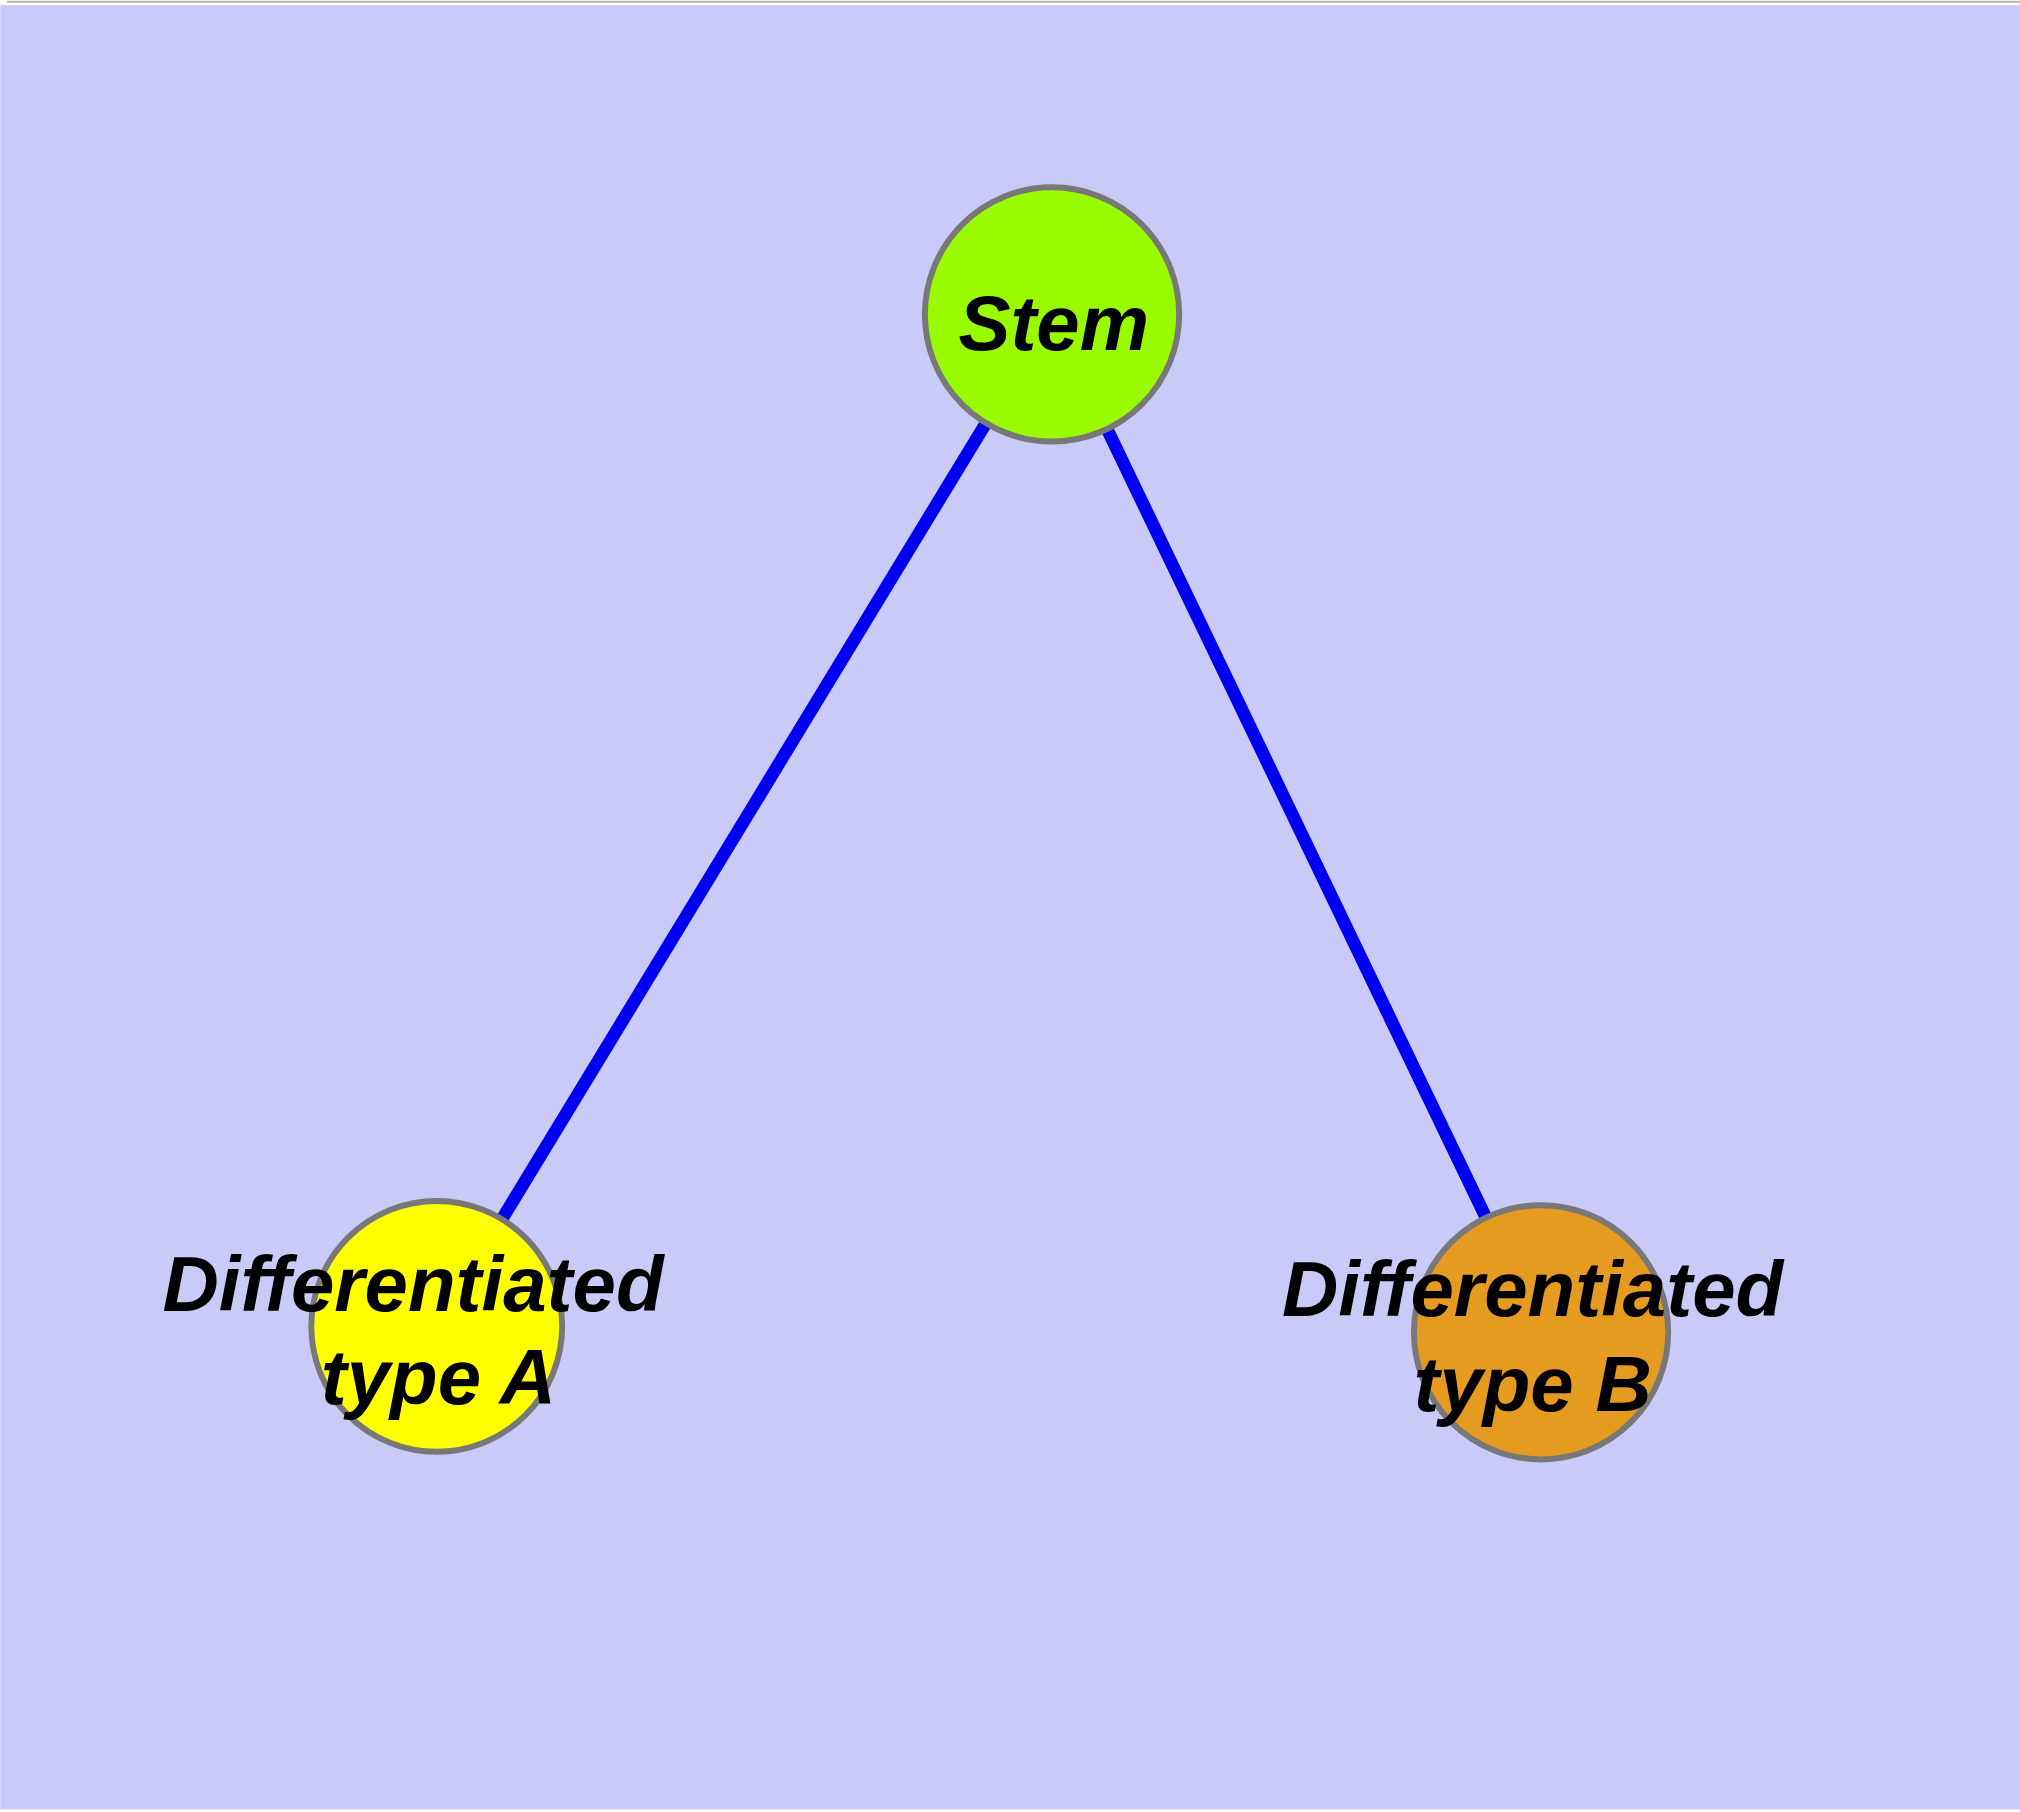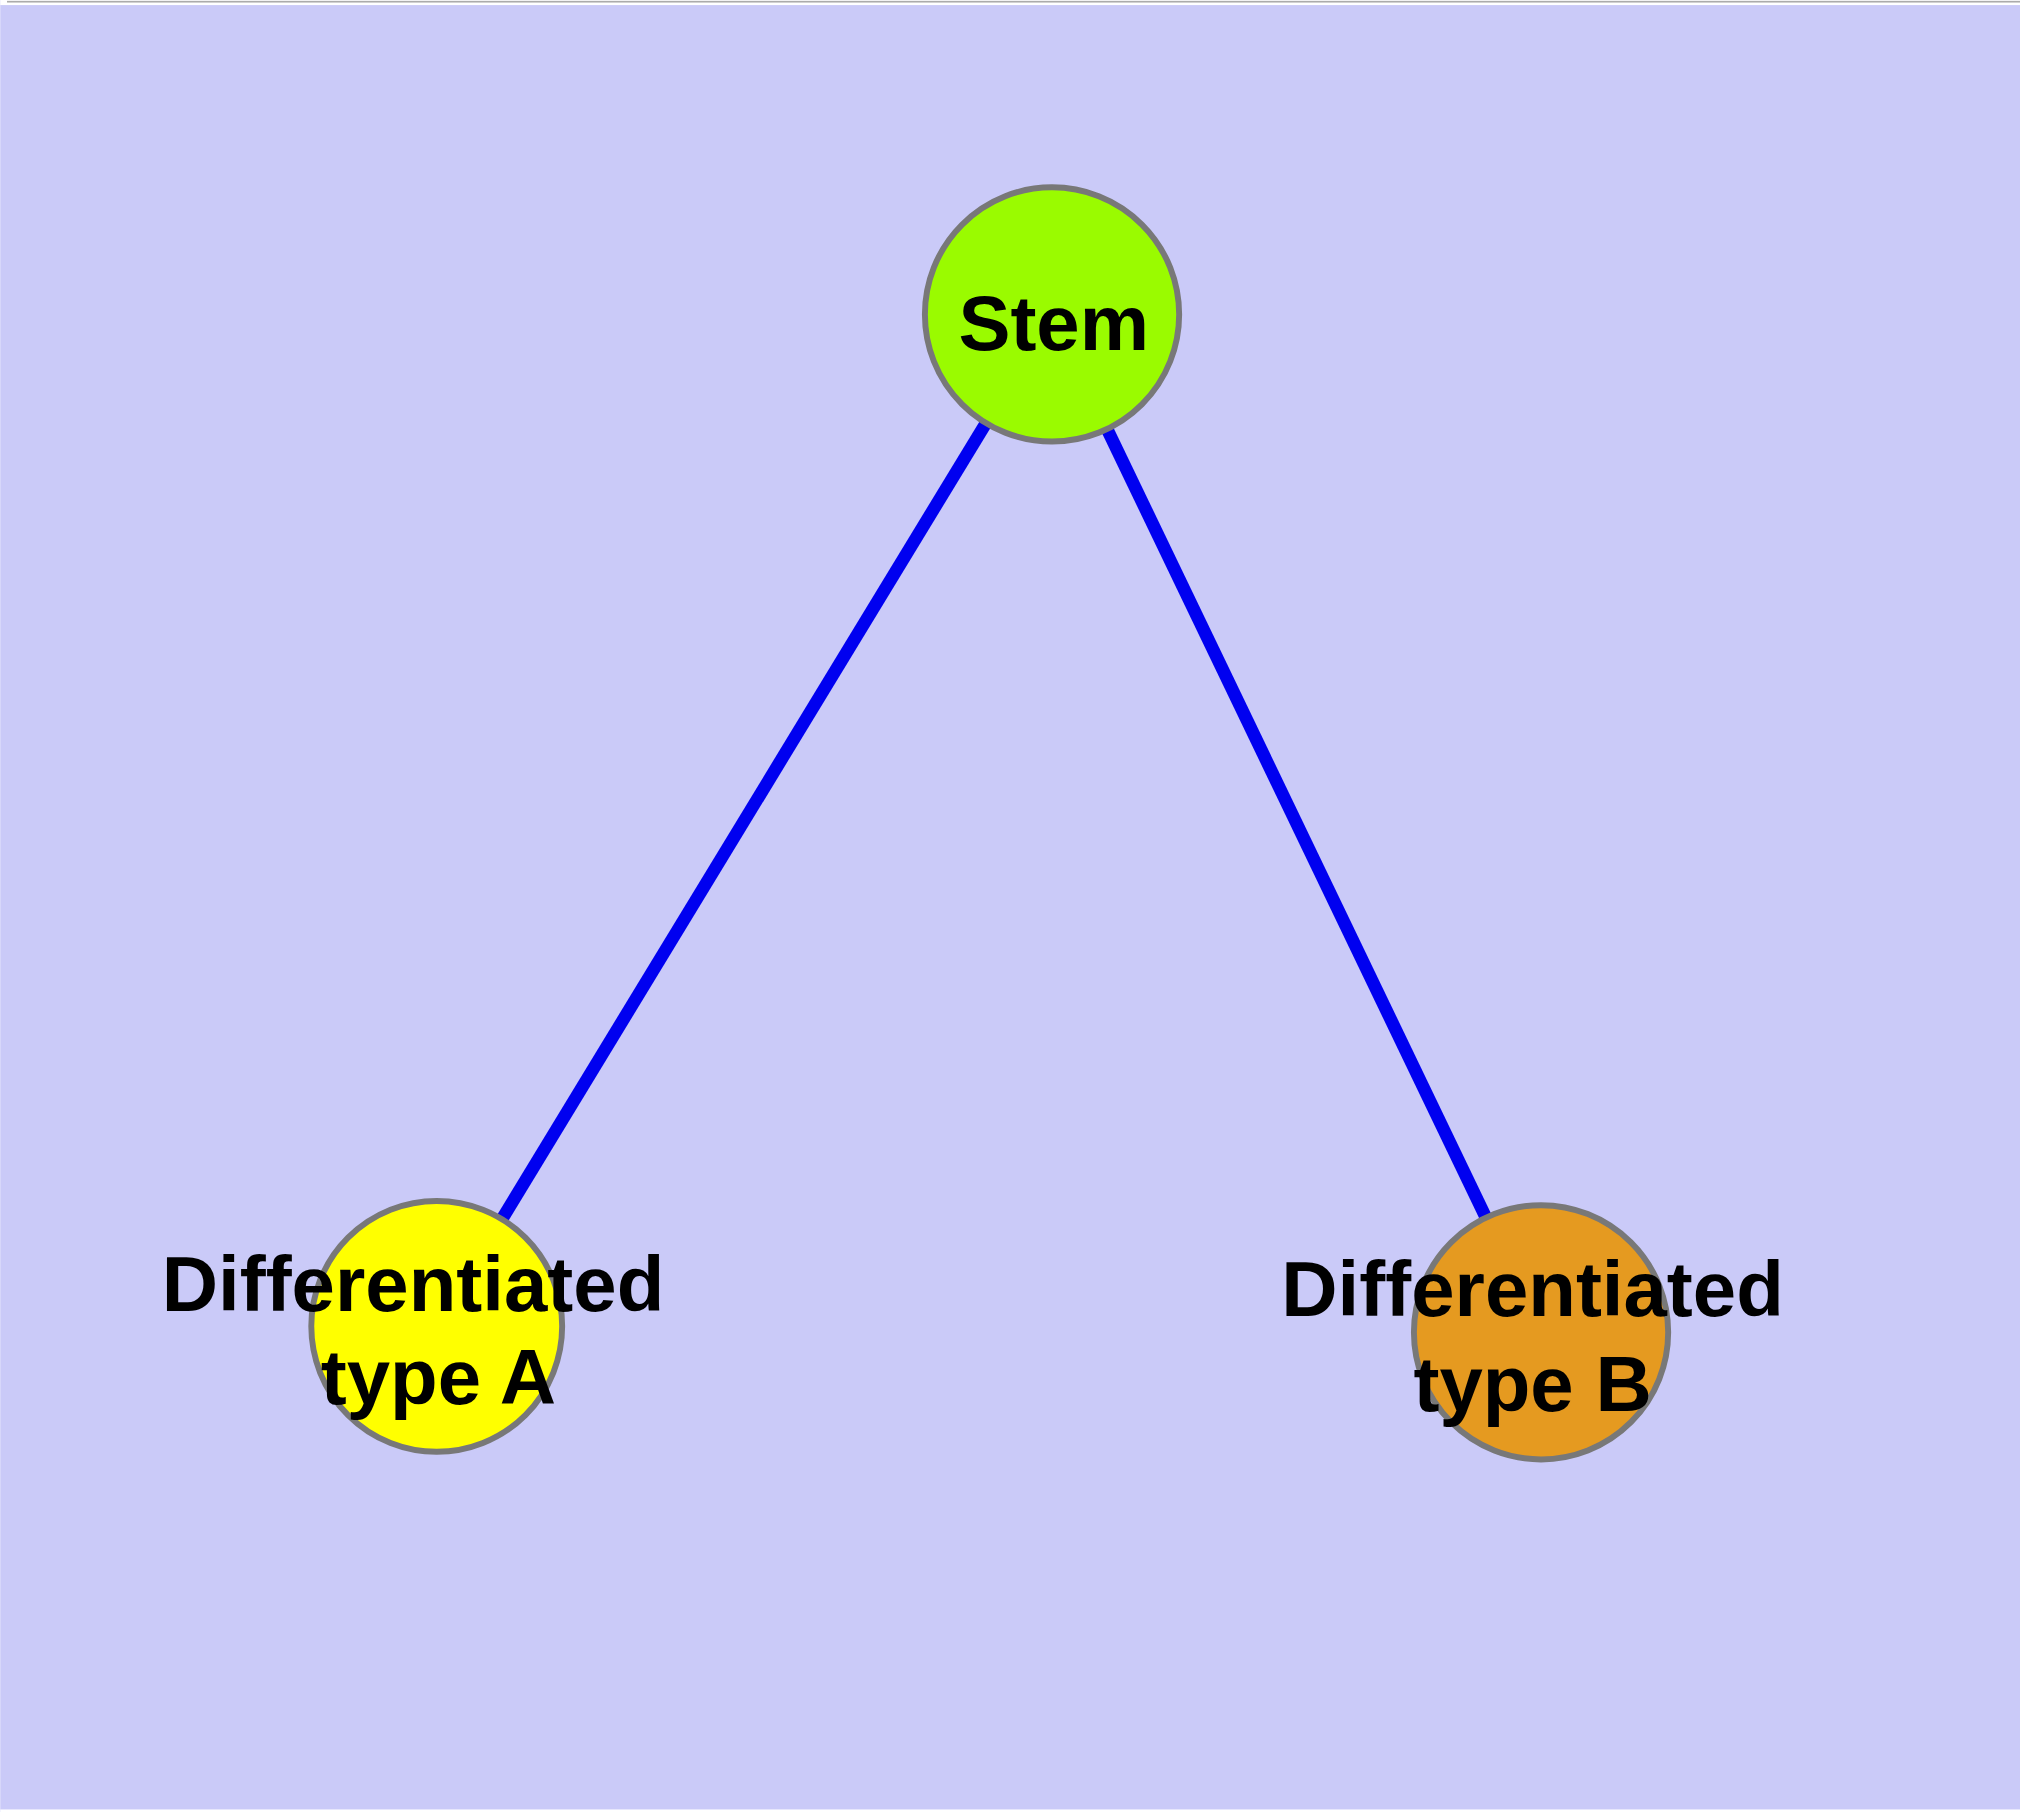--- a/index.html
+++ b/index.html
@@ -7,20 +7,21 @@
     padding: 0;
     width: 2021px;
     height: 1812px;
     overflow: hidden;
     background: #ffffff;
   }
   .canvas-wrap {
     position: relative;
     width: 1658px;
     height: 1812px;
+    font-style: italic;
   }
   svg {
     display: block;
   }
   .node-label {
     font-family: "Liberation Sans", sans-serif;
     font-weight: bold;
     font-size: 92px;
     fill: #000000;
     text-anchor: middle;

